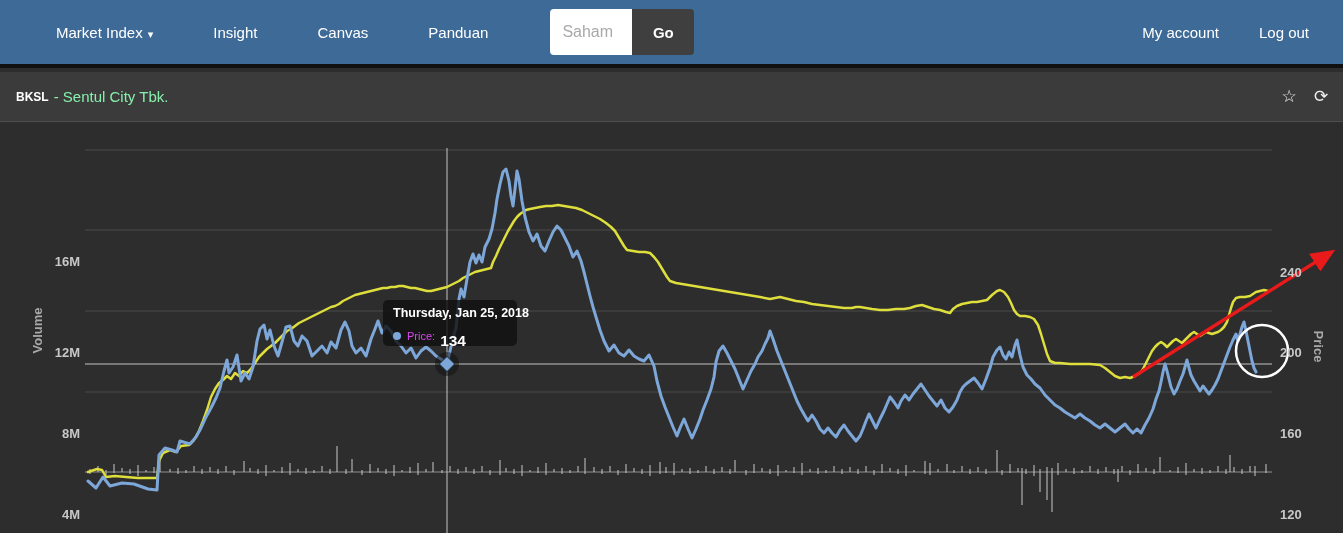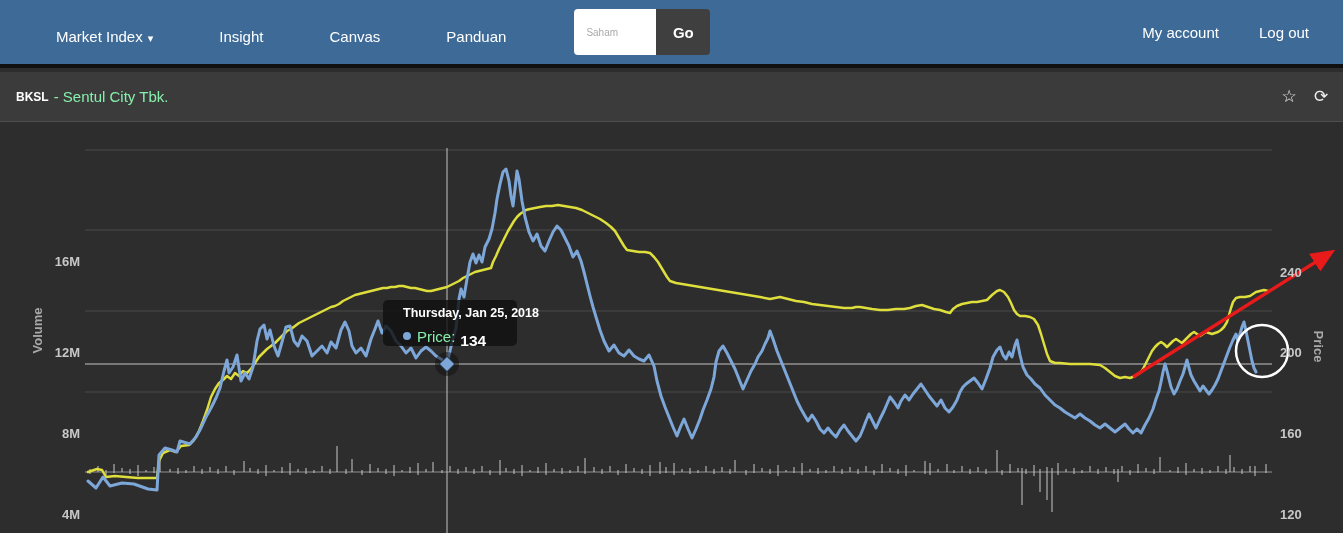--- a/index.html
+++ b/index.html
@@ -3,29 +3,29 @@
 <meta charset="utf-8">
 <style>
   * { box-sizing: border-box; margin: 0; padding: 0; }
   html,body { width:1343px; height:533px; overflow:hidden; background:#2d2d2d;
               font-family:"Liberation Sans", sans-serif; }
   
   .navbar { position:absolute; left:0; top:0; width:1343px; height:68px;
             background:#3d6a96; display:flex; align-items:center; color:#fff;
             border-bottom:4px solid #101010; }
   .brand { font-size:21px; font-weight:bold; margin-left:16px; letter-spacing:.2px; cursor:pointer; }
-  .nav-items { display:flex; align-items:flex-end; margin-left:36px; gap:26px; }
+  .nav-items { display:flex; align-items:center; margin-left:36px; gap:20px; }
   .nav-item { font-size:15px; padding:10px 20px; cursor:pointer; white-space:nowrap; }
   .caret { font-size:11px; margin-left:5px; }
   .search-group { display:flex; align-items:center; margin-left:22px; }
   .search-input { width:82px; height:46px; background:#ffffff; border:none;
-                  border-radius:4px 0 0 4px; font-size:10px; padding:0 12px;
+                  border-radius:4px 0 0 4px; font-size:16px; padding:0 12px;
                   color:#444; font-family:"Liberation Sans",sans-serif; }
   .search-input::placeholder { color:#a9a9a9; }
-  .go-btn { width:54px; height:46px; background:#3f3f3f; color:#fff; border:none;
+  .go-btn { width:62px; height:46px; background:#3f3f3f; color:#fff; border:none;
             border-radius:0 4px 4px 0; font-size:15px; font-weight:bold; cursor:pointer;
             font-family:"Liberation Sans",sans-serif; }
   .nav-right { margin-left:auto; display:flex; align-items:center; margin-right:14px; }
   
   .titlebar { position:absolute; left:0; top:72px; width:1343px; height:50px;
               background:#3b3b3b; border-bottom:1px solid #4e4e4e;
               display:flex; align-items:center; color:#fff; }
   .symbol { font-weight:bold; font-size:12px; margin-left:16px; }
   .company { font-size:15px; margin-left:5px; color:#86efac; }
   .titlebar-icons { margin-left:auto; margin-right:12px; display:flex; gap:12px; }
@@ -35,26 +35,26 @@
   #chart-svg { position:absolute; left:0; top:0; }
   .axis-label { position:absolute; font-size:13px; font-weight:bold; color:#c8c8c8; height:16px; line-height:16px; }
   .axis-left { left:20px; width:60px; text-align:right; }
   .axis-right { left:1280px; width:50px; text-align:left; }
   .axis-title { position:absolute; width:80px; text-align:center; font-size:13px;
                 font-weight:bold; color:#a9a9a9; }
   .vol-title { left:-3px; top:323px; transform:rotate(-90deg); }
   .price-title { left:1278px; top:339px; transform:rotate(90deg); }
   
   .tooltip { position:absolute; left:383px; top:300px; width:134px; height:46px;
-             background:rgba(16,16,16,0.82); border-radius:5px; padding:6px 20px;
+             background:rgba(16,16,16,0.82); border-radius:5px; padding:6px 10px;
              color:#fff; z-index:5; }
   .tt-date { font-size:12.5px; font-weight:bold; white-space:nowrap; }
   .tt-row { display:flex; align-items:center; margin-top:2px; }
   .tt-dot { width:8px; height:8px; border-radius:50%; background:#7da7d9; margin-right:6px; }
-  .tt-label { font-size:15px; color:#86efac; }
+  .tt-label { font-size:11px; color:#d946ef; }
   .tt-value { font-size:15.5px; font-weight:bold; margin-left:5px;margin-top:10px; }
 </style>
 </head>
 <body>
 
 <div class="navbar">
   <div class="nav-items">
     <div class="nav-item">
       <span>Market Index</span><span class="caret">▾</span>
     </div>

